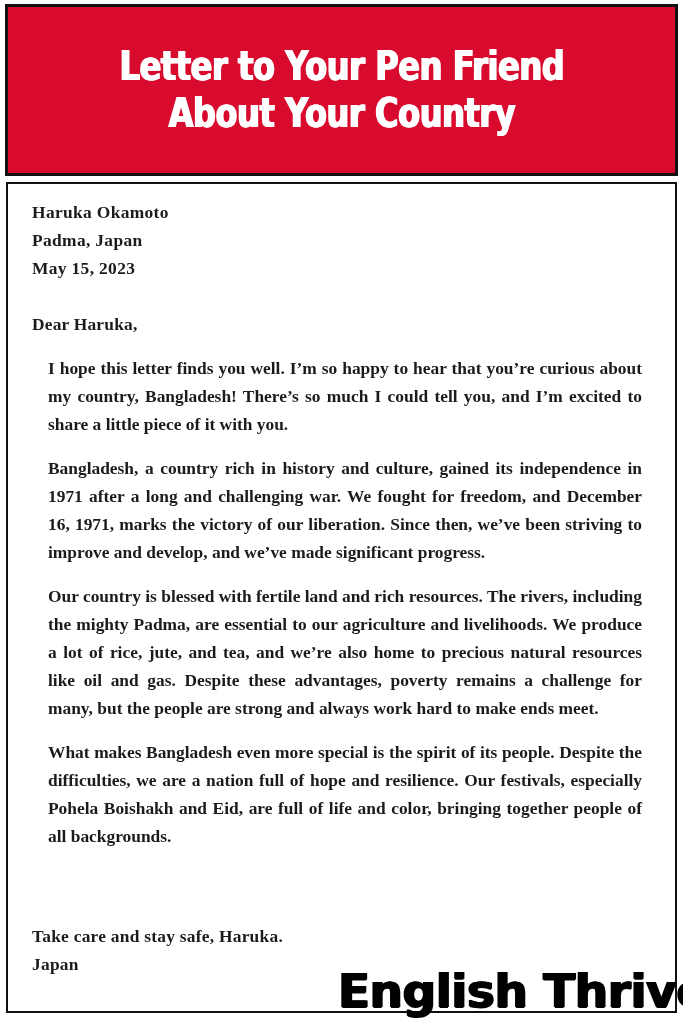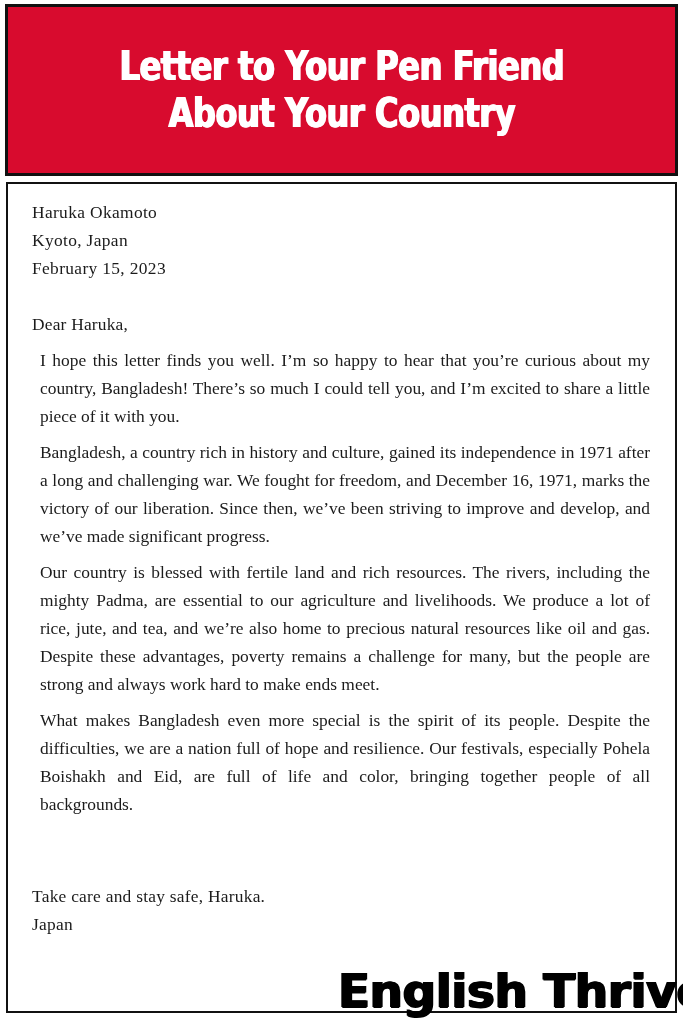--- a/index.html
+++ b/index.html
@@ -60,20 +60,21 @@
   .letter-frame {
     position: absolute;
     left: 6px;
     top: 182px;
     width: 671px;
     height: 831px;
     box-sizing: border-box;
     background: #ffffff;
     border: 2px solid #111111;
     overflow: visible;
+    font-weight: bold;
   }
 
   .letter-body {
     position: absolute;
     left: 24px;
     top: 14px;
     width: 626px;
     color: #1b1b1b;
     font-size: 17.4px;
     line-height: 28px;
@@ -92,21 +93,21 @@
     text-align: left;
     letter-spacing: 0.2px;
   }
 
   .spacer-line {
     display: block;
     height: 28px;
   }
 
   p.para {
-    margin: 8px;
+    margin: 16px;
     text-align: justify;
     text-justify: inter-word;
   }
 
   .closing-line {
     display: block;
     text-align: left;
     letter-spacing: 0.25px;
   }
 
@@ -135,22 +136,22 @@
     <div class="banner-title">
       <span class="l1">Letter to Your Pen Friend</span>
       <span class="l2">About Your Country</span>
     </div>
   </div>
 
   <div class="letter-frame">
     <div class="letter-body">
 
       <span class="addr-line">Haruka Okamoto</span>
-      <span class="addr-line">Kyoto, Japan</span>
-      <span class="addr-line">February 15, 2023</span>
+      <span class="addr-line">Padma, Japan</span>
+      <span class="addr-line">May 15, 2023</span>
 
       <span class="spacer-line"></span>
 
       <span class="salutation">Dear Haruka,</span>
 
       <p class="para">I hope this letter finds you well. I’m so happy to hear that you’re curious about my country, Bangladesh! There’s so much I could tell you, and I’m excited to share a little piece of it with you.</p>
       <p class="para">Bangladesh, a country rich in history and culture, gained its independence in 1971 after a long and challenging war. We fought for freedom, and December 16, 1971, marks the victory of our liberation. Since then, we’ve been striving to improve and develop, and we’ve made significant progress.</p>
       <p class="para">Our country is blessed with fertile land and rich resources. The rivers, including the mighty Padma, are essential to our agriculture and livelihoods. We produce a lot of rice, jute, and tea, and we’re also home to precious natural resources like oil and gas. Despite these advantages, poverty remains a challenge for many, but the people are strong and always work hard to make ends meet.</p>
       <p class="para">What makes Bangladesh even more special is the spirit of its people. Despite the difficulties, we are a nation full of hope and resilience. Our festivals, especially Pohela Boishakh and Eid, are full of life and color, bringing together people of all backgrounds.</p>
 

